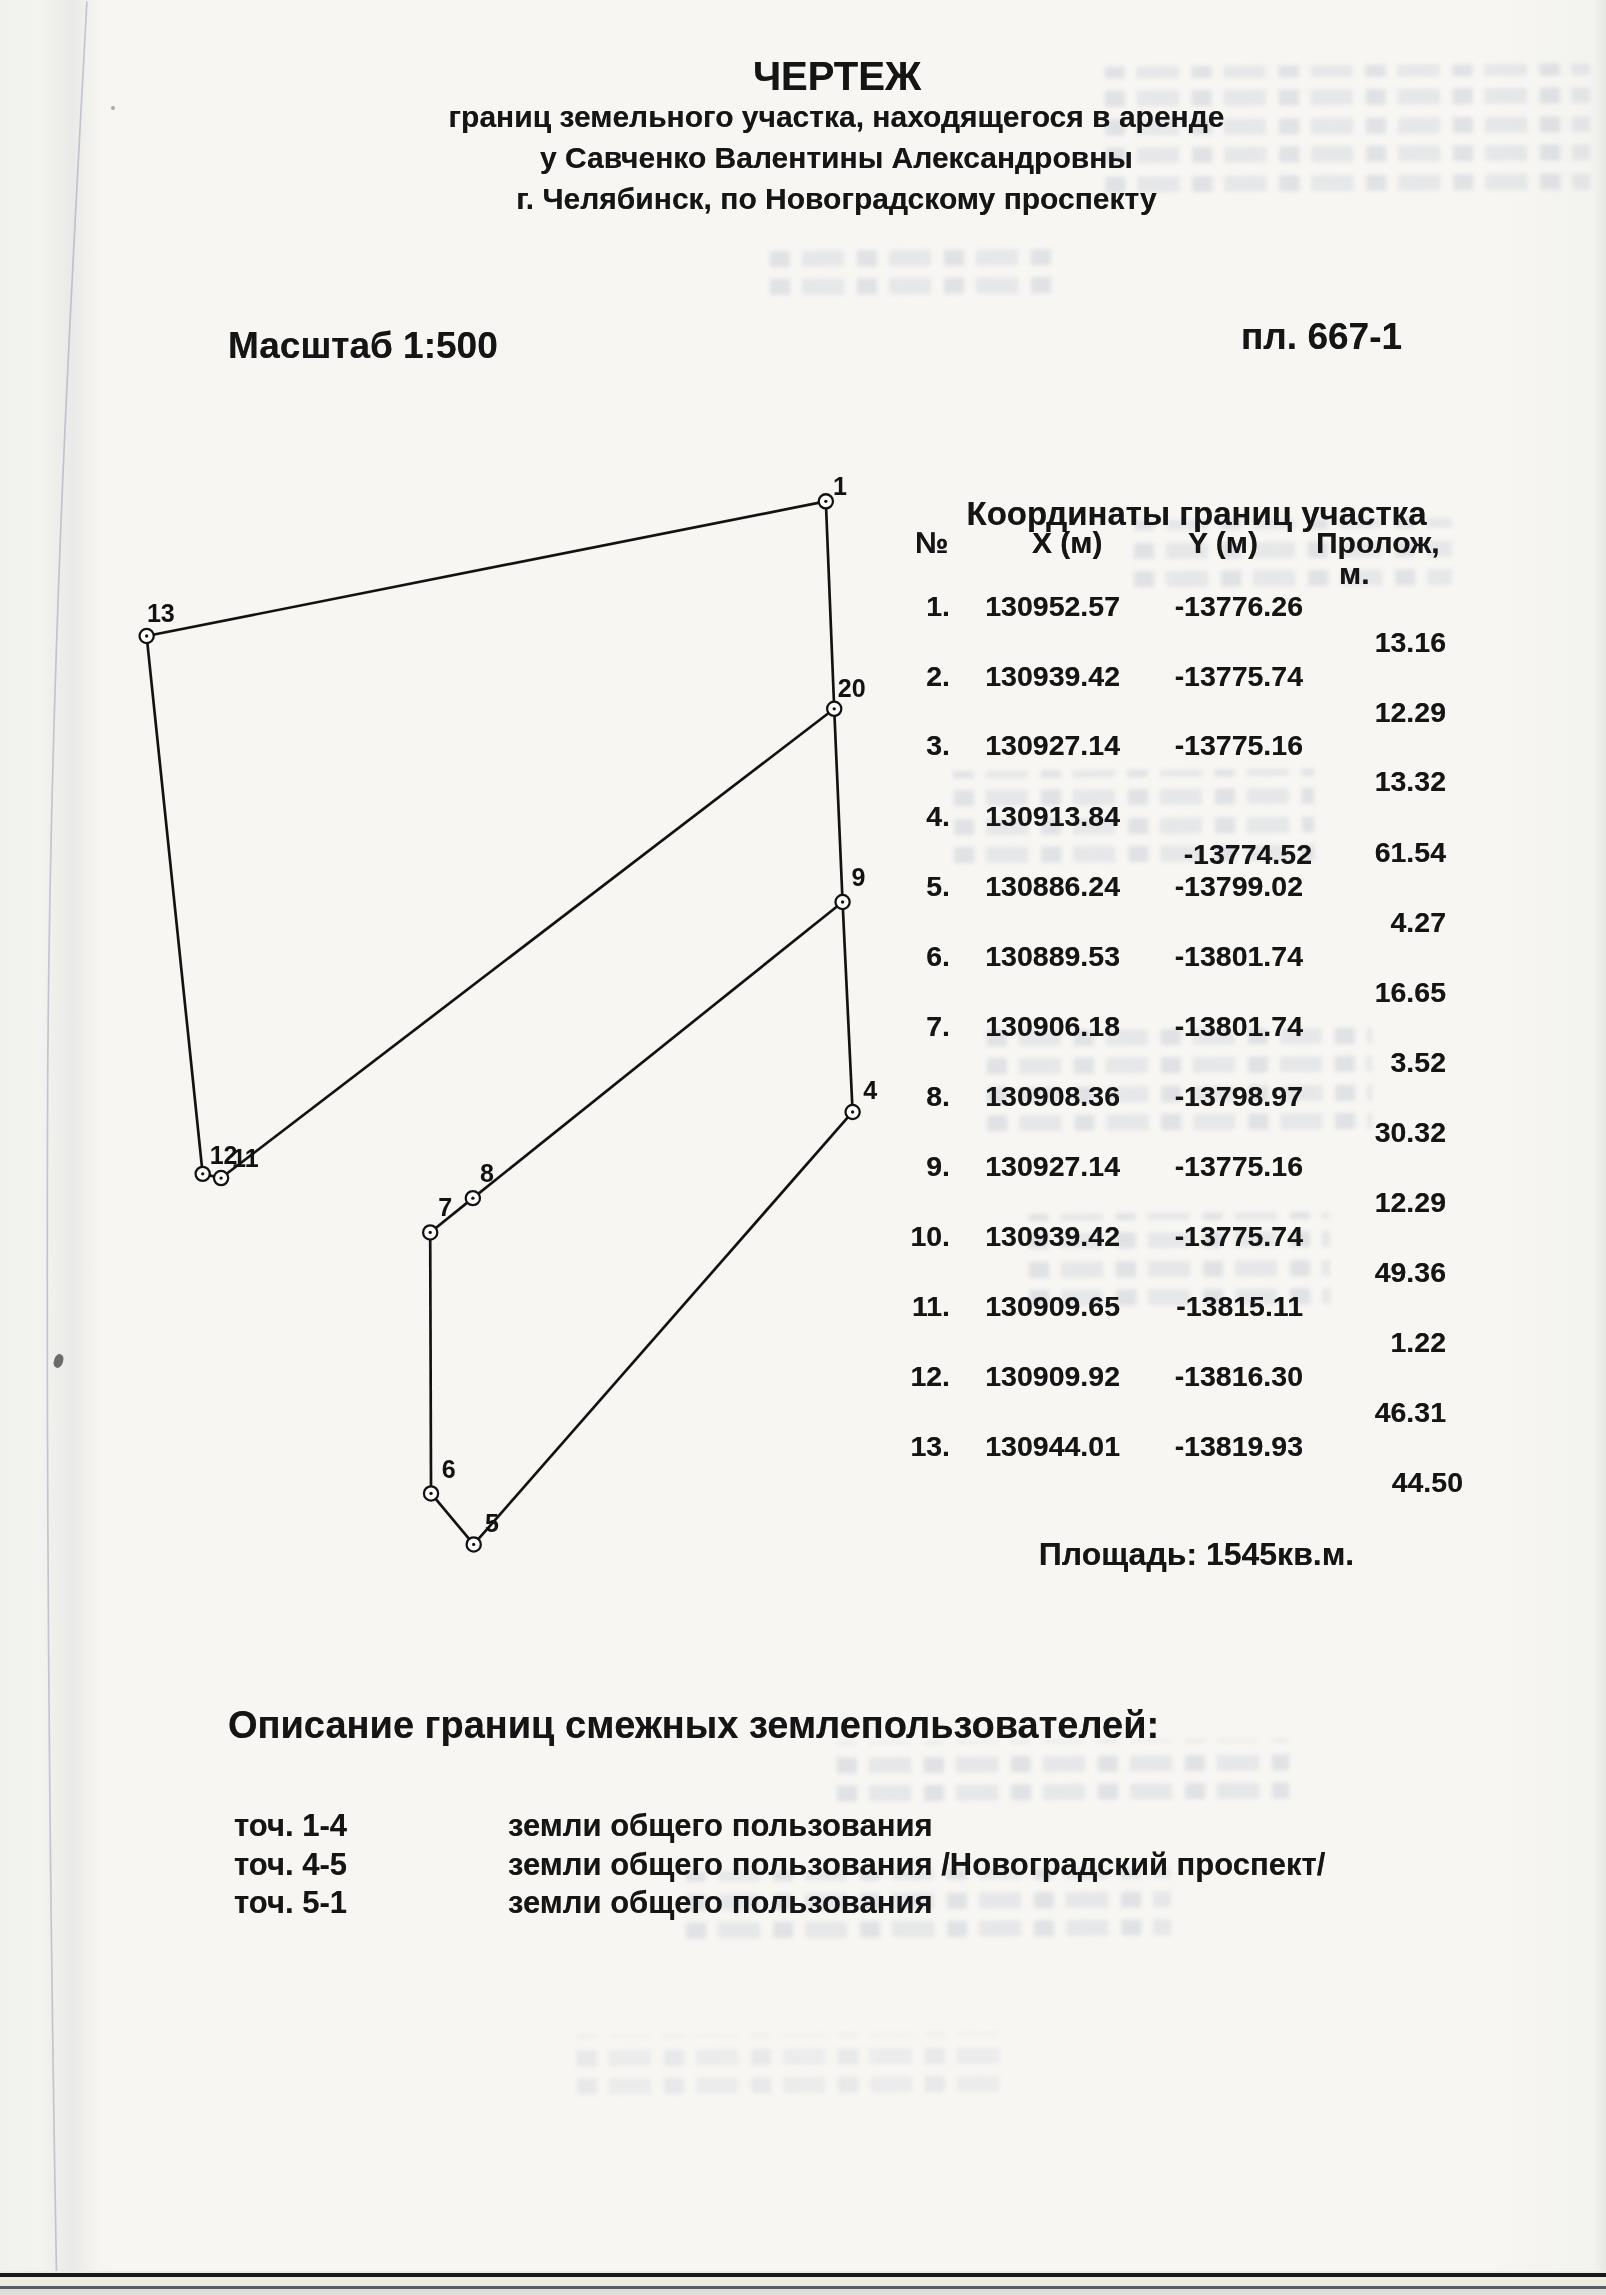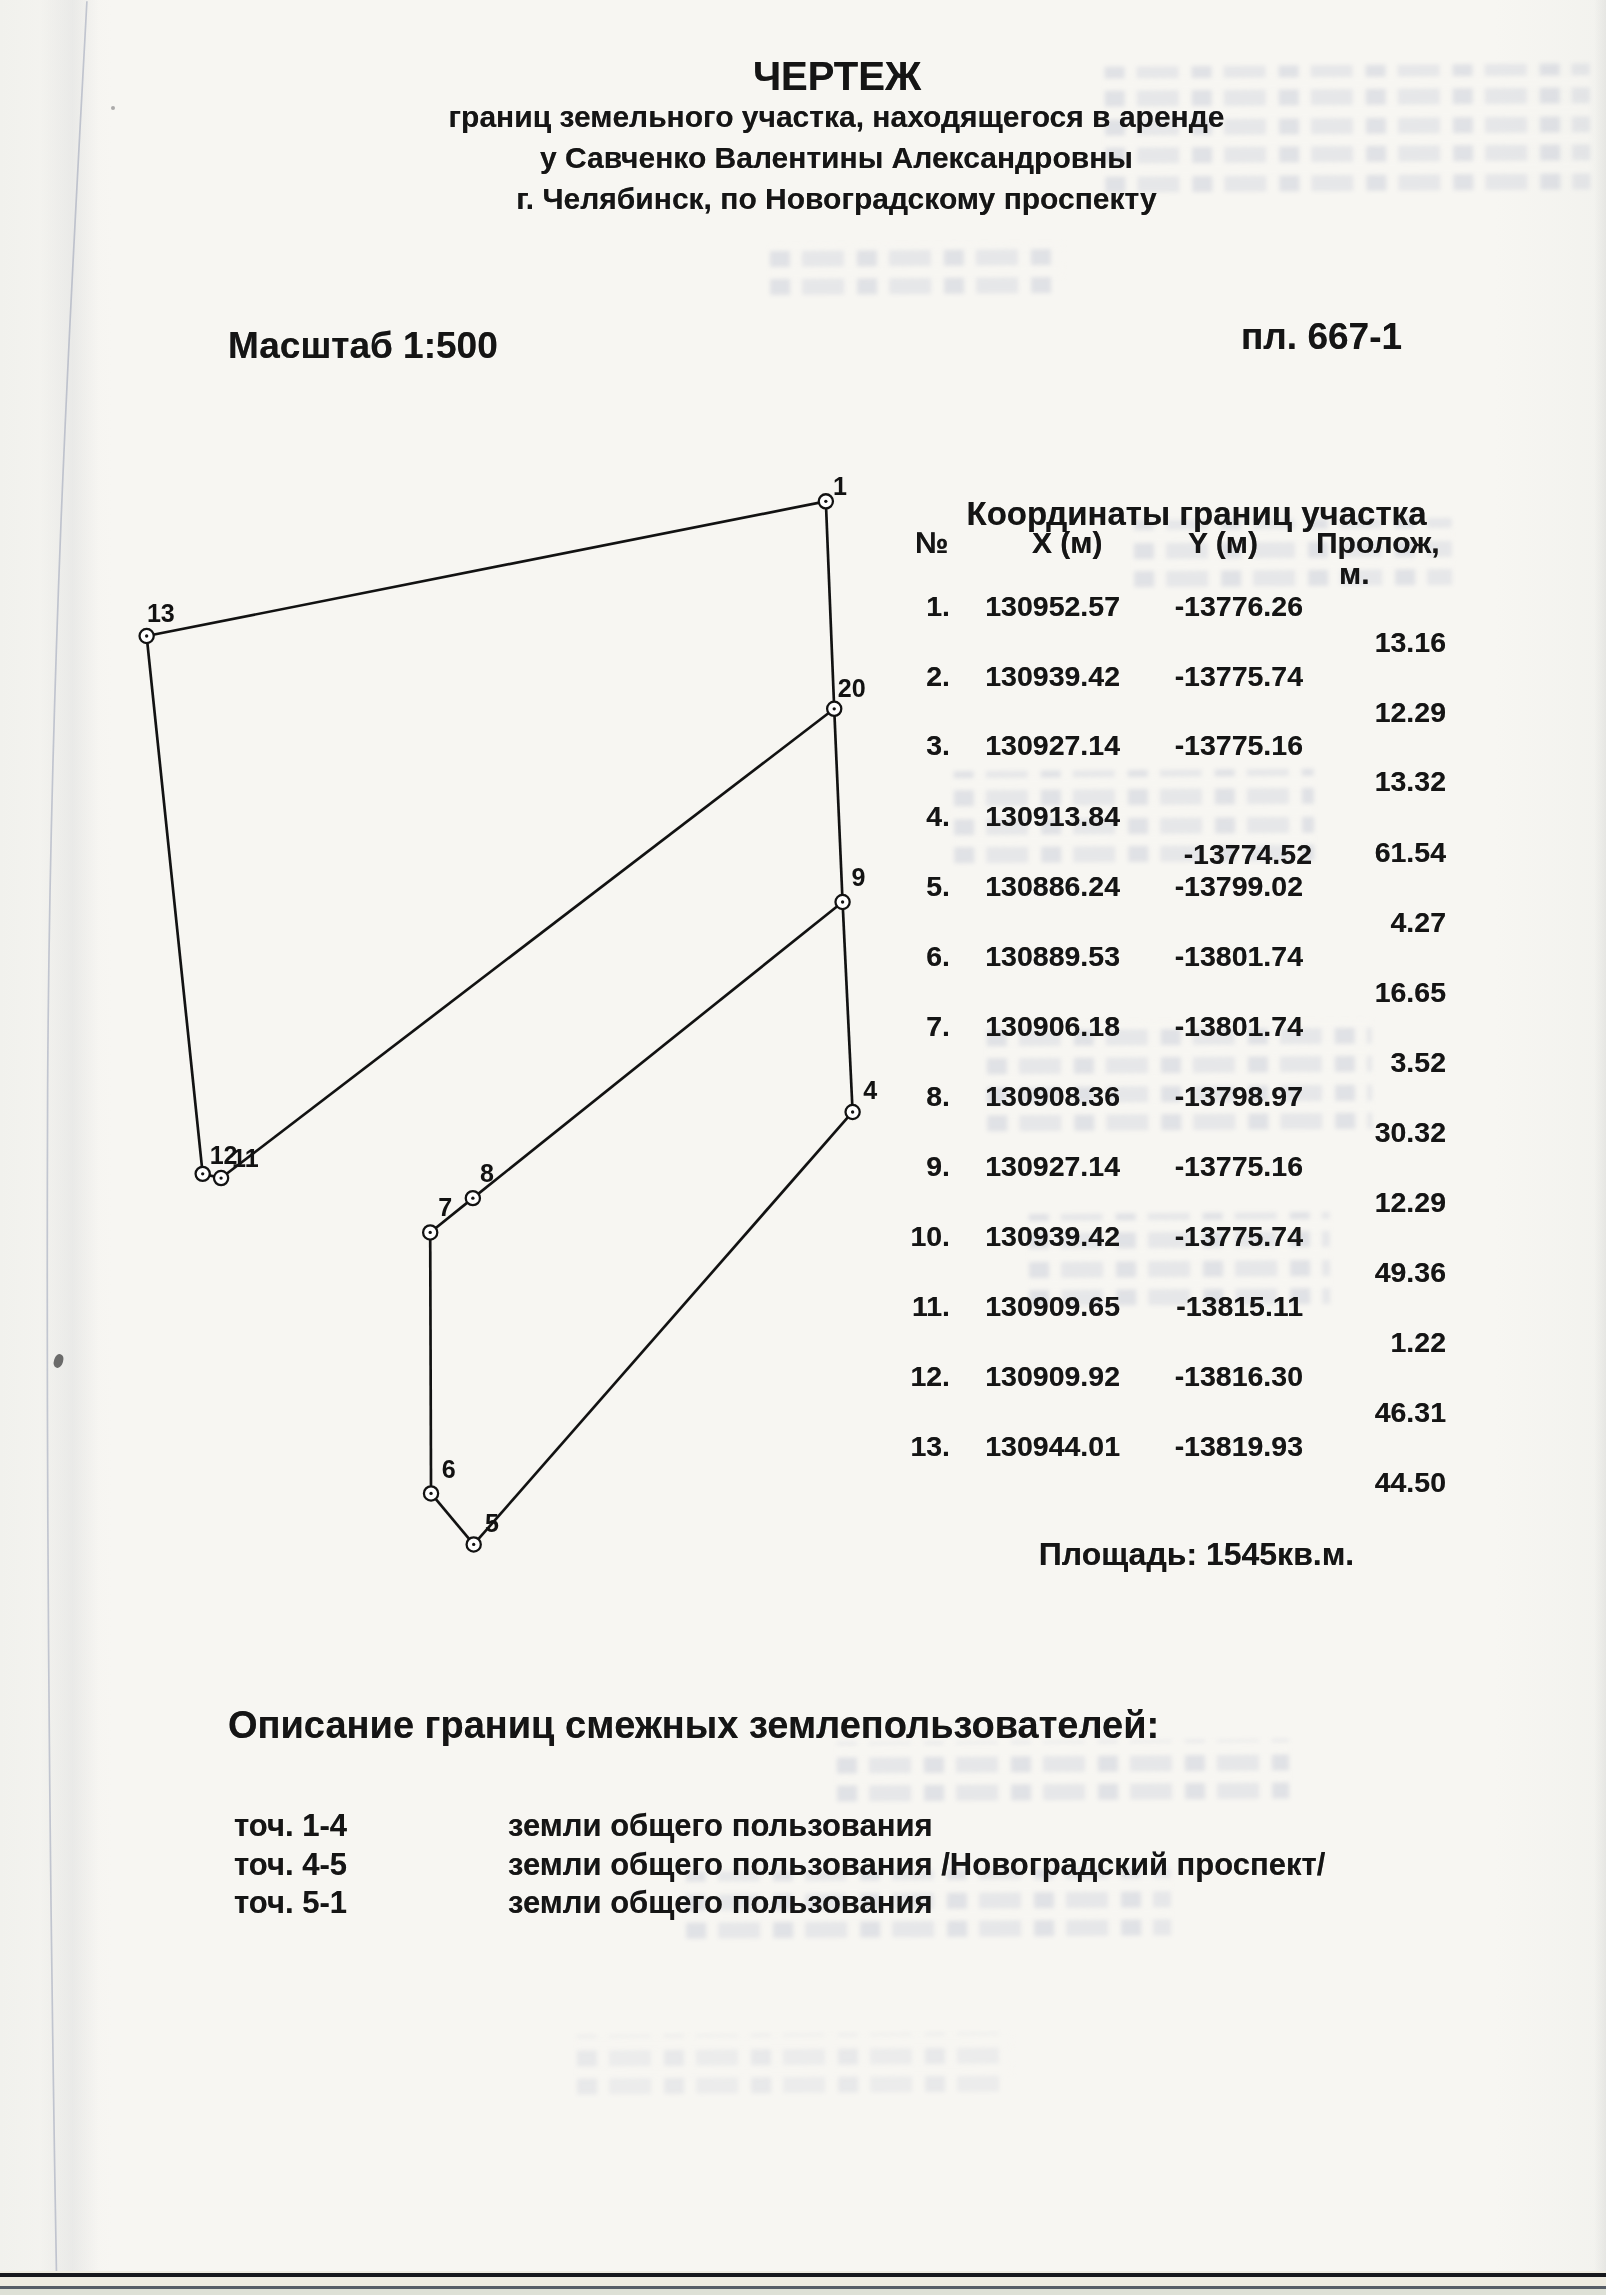--- a/index.html
+++ b/index.html
@@ -169,21 +169,21 @@
       <div class="cell" style="right: 487px; top: 1292px;">130909.65</div>
       <div class="cell" style="right: 304px; top: 1292px;">-13815.11</div>
       <div class="cell" style="right: 161px; top: 1328px;">1.22</div>
       <div class="cell" style="right: 657px; top: 1362px; margin-left: 44px;">12.</div>
       <div class="cell" style="right: 487px; top: 1362px;">130909.92</div>
       <div class="cell" style="right: 304px; top: 1362px;">-13816.30</div>
       <div class="cell" style="right: 161px; top: 1398px;">46.31</div>
       <div class="cell" style="right: 657px; top: 1432px;">13.</div>
       <div class="cell" style="right: 487px; top: 1432px;">130944.01</div>
       <div class="cell" style="right: 304px; top: 1432px;">-13819.93</div>
-      <div class="cell" style="right: 161px; top: 1468px;">44.50</div>
+      <div class="cell" style="right: 144px; top: 1468px;">44.50</div>
     </div>
   <div class="txt area">Площадь: 1545кв.м.</div>
 
   <div class="txt adj-head">Описание границ смежных землепользователей:</div>
   <div id="adjacent-rows" style="position:absolute;inset:0;">
       <div class="adj-pts" style="top: 1809px;">точ. 1-4</div>
       <div class="adj-desc" style="top: 1809px;">земли общего пользования</div>
       <div class="adj-pts" style="top: 1848px;">точ. 4-5</div>
       <div class="adj-desc" style="top: 1848px;">земли общего пользования /Новоградский проспект/</div>
       <div class="adj-pts" style="top: 1886px;">точ. 5-1</div>

